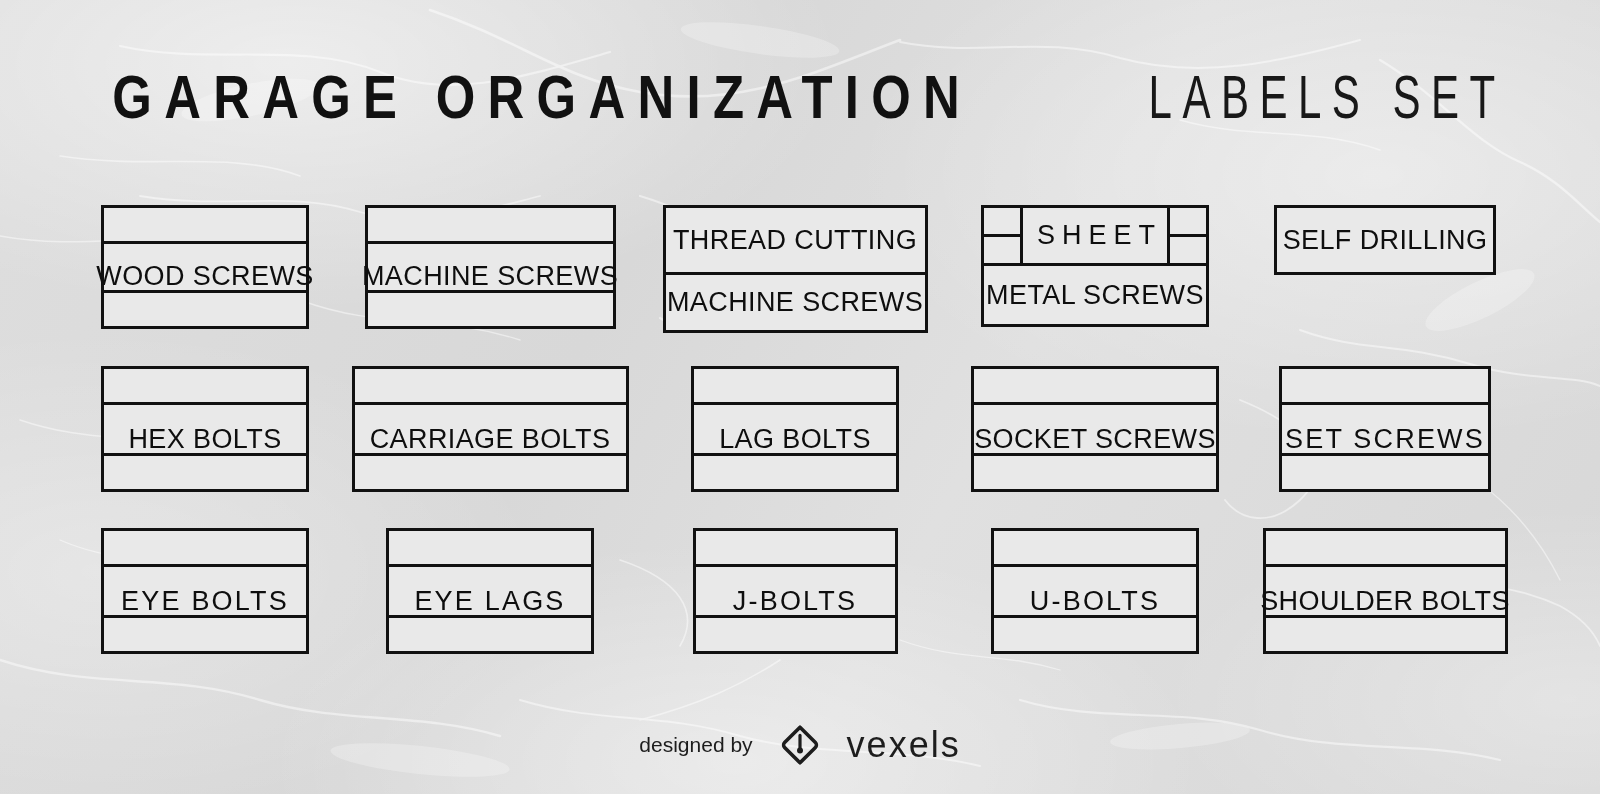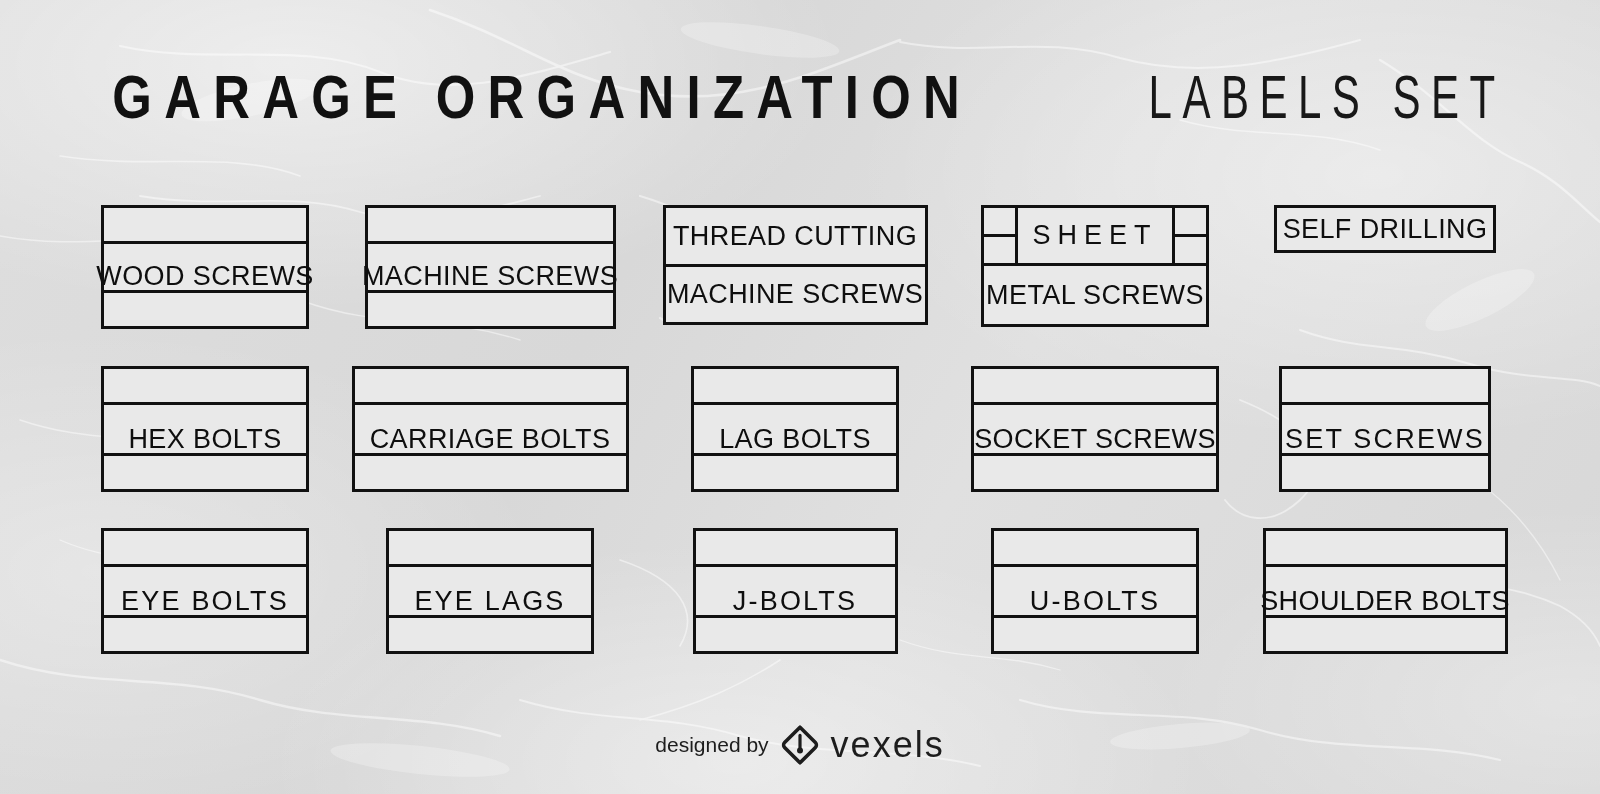--- a/index.html
+++ b/index.html
@@ -120,21 +120,21 @@
     font-family: "Liberation Sans", sans-serif;
     font-weight: 500;
     font-size: 27px;
     color: #0e0e0e;
     letter-spacing: 0.4px;
     white-space: nowrap;
     line-height: 1;
     padding: 0 14px;
   }
   .lbl.wide { letter-spacing: 2.2px; }
-  .lbl.xwide { letter-spacing: 7px; padding-right: 14px; }
+  .lbl.xwide { letter-spacing: 7px; padding-right: 5px; }
 
   
   .splitrow {
     display: flex;
     align-items: stretch;
     height: 56px;
     box-sizing: border-box;
   }
   .splitrow.bordered-bottom { border-bottom: 3px solid #111111; }
   .splitrow.bordered-top    { border-top: 3px solid #111111; }
@@ -167,21 +167,21 @@
 
   
   #footer {
     position: absolute;
     top: 724px;
     left: 0;
     width: 1600px;
     display: flex;
     align-items: center;
     justify-content: center;
-    gap: 10px;
+    gap: 26px;
   }
   #designed-by {
     font-family: "Liberation Sans", sans-serif;
     font-size: 21px;
     font-weight: 400;
     color: #1d1d1d;
     letter-spacing: 0px;
   }
   #vexels-word {
     font-family: "Liberation Sans", sans-serif;
@@ -255,21 +255,21 @@
         <div class="band-blank"></div>
         <div class="band-text">
           <span class="lbl">MACHINE SCREWS</span>
         </div>
         <div class="band-blank"></div>
       </div>
     </div>
 
     <div class="cardslot" style="width:310px">
       <div class="card" style="width:265px">
-        <div class="fullrow" style="height:56px">
+        <div class="fullrow" style="height:64px">
           <span class="lbl">THREAD CUTTING</span>
         </div>
         <div class="fullrow" style="height:58px;border-top:3px solid #111111">
           <span class="lbl">MACHINE SCREWS</span>
         </div>
       </div>
     </div>
 
     <div class="cardslot" style="width:290px">
       <div class="card" style="width:228px">
@@ -287,21 +287,21 @@
           </div>
         </div>
         <div class="fullrow" style="height:58px">
           <span class="lbl">METAL SCREWS</span>
         </div>
       </div>
     </div>
 
     <div class="cardslot" style="width:290px">
       <div class="card" style="width:222px">
-        <div class="fullrow" style="height:42px">
+        <div class="fullrow" style="height:64px">
           <span class="lbl">SELF DRILLING</span>
         </div>
       </div>
     </div>
 
   </div>
 
   <div class="row" id="row-2">
 
     <div class="cardslot" style="width:270px">

